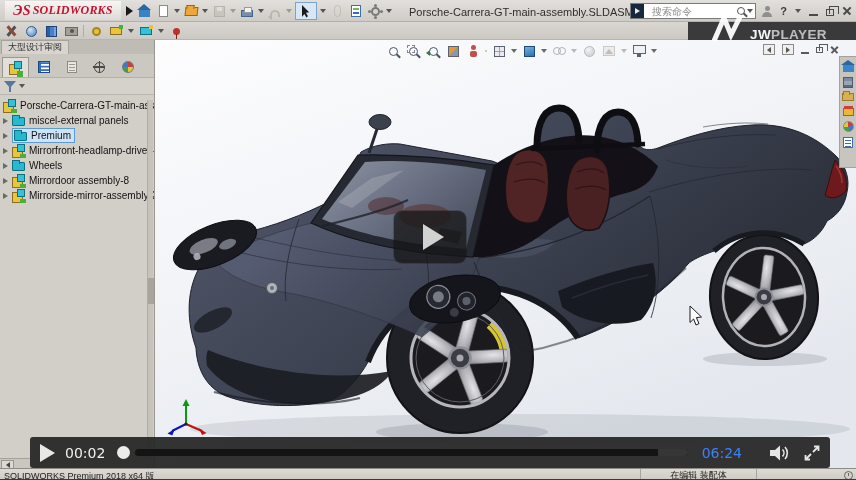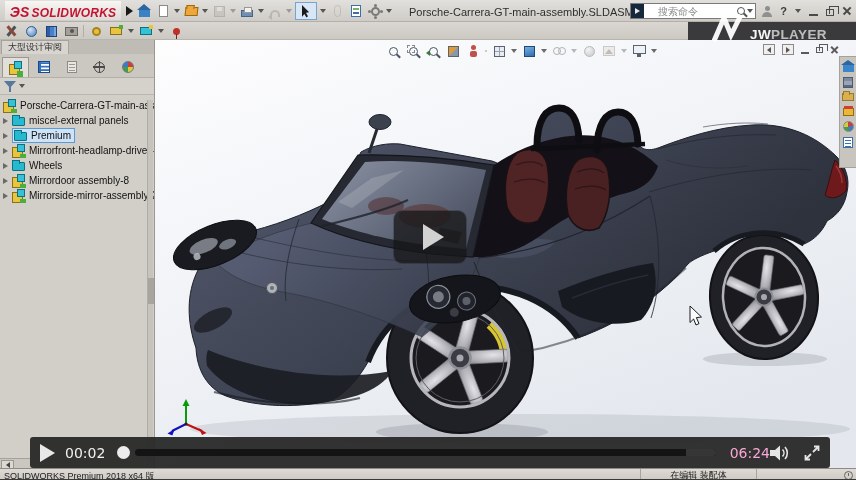--- a/index.html
+++ b/index.html
@@ -9,22 +9,22 @@
     font-family:"Liberation Sans", sans-serif; background:#d6d3ce;
     border-bottom:1px solid #3a3a3a;
   }
   .abs { position:absolute; }
 
   
   .titlebar { left:0; top:0; width:856px; height:22px;
     background:linear-gradient(#e2e0dc,#cfccc7); border-bottom:1px solid #b3b0aa;
     display:flex; align-items:center; }
   .sw-logo { position:absolute; left:5px; top:1px; width:116px; height:19px;
-    background:linear-gradient(#f7f6f4,#dddbd7); display:flex; align-items:flex-end; justify-content:center;
-    color:#c41230; font-style:italic; font-weight:bold; font-size:12px; letter-spacing:.2px; }
+    background:linear-gradient(#f7f6f4,#dddbd7); display:flex; align-items:center; justify-content:center;
+    color:#c41230; font-style:italic; font-weight:bold; font-size:12px; letter-spacing:.2px;font-family:Liberation Serif, serif; }
   .sw-logo .mark { font-size:14px; margin-right:2px; }
   .flyout { position:absolute; left:126px; top:6px; width:0; height:0;
     border-top:5px solid transparent; border-bottom:5px solid transparent; border-left:7px solid #1a1a1a; }
   .tb1 { position:absolute; left:136px; top:2px; display:flex; align-items:center; gap:3px; height:18px; }
   .caret { width:0; height:0; border-left:3px solid transparent; border-right:3px solid transparent; border-top:4px solid #555; }
   .dis { opacity:.45; }
   .doc-title { position:absolute; left:409px; top:5px; font-size:11px; color:#2e2e2e; white-space:nowrap; }
 
   
   .ic { width:16px; height:16px; display:flex; align-items:center; justify-content:center; position:relative; }
@@ -47,21 +47,21 @@
   .i-report { width:10px; height:12px; background:#fff; border:1px solid #3a6fae;
     background-image:linear-gradient(#7db06a 2px, transparent 0), linear-gradient(#3a6fae 2px, transparent 0);
     background-size:6px 4px, 6px 4px; background-position:1px 2px, 1px 6px; background-repeat:no-repeat; }
   .i-gear { width:9px; height:9px; border:2px solid #7a7a7a; border-radius:50%;
     box-shadow:0 -6px 0 -3px #7a7a7a, 0 6px 0 -3px #7a7a7a, 6px 0 0 -3px #7a7a7a, -6px 0 0 -3px #7a7a7a; }
 
   .search-box { position:absolute; left:630px; top:3px; width:126px; height:16px; background:#fff;
     border:1px solid #7a7a7a; display:flex; align-items:center; }
   .sw-flag { width:13px; height:14px; background:#16283c; display:flex; align-items:center; justify-content:center; flex:none; }
   .sw-flag::after { content:""; border-top:3px solid transparent; border-bottom:3px solid transparent; border-left:5px solid #e8e8e8; }
-  .search-input { flex:1; min-width:0; border:none; outline:none; font-size:10px; color:#444; padding:0 8px; background:transparent; font-family:"Liberation Sans",sans-serif;margin-left:6px; }
+  .search-input { flex:1; min-width:0; border:none; outline:none; font-size:10px; color:#444; padding:0 8px; background:transparent; font-family:"Liberation Sans",sans-serif; }
   .search-input::placeholder { color:#8a8a8a; }
   .mag { width:8px; height:8px; border:1.5px solid #555; border-radius:50%; position:relative; flex:none; margin-right:2px; }
   .mag::after { content:""; position:absolute; width:5px; height:1.6px; background:#555; transform:rotate(45deg); right:-4px; bottom:-2px; }
 
   .tb-right { position:absolute; right:4px; top:0; height:22px; display:flex; align-items:center; gap:8px; }
   .i-person { width:10px; height:11px; position:relative; }
   .i-person::before { content:""; position:absolute; left:3px; top:0; width:5px; height:5px; border-radius:50%; background:#8f8f8f; }
   .i-person::after { content:""; position:absolute; left:0; bottom:0; width:10px; height:5px; border-radius:5px 5px 0 0; background:#8f8f8f; }
   .help { font-size:11px; font-weight:bold; color:#3a3a3a; }
   .w-min { width:9px; height:2px; background:#4a4a4a; margin-top:8px; }
@@ -193,21 +193,21 @@
   .hs-btn::after { content:""; border-top:3px solid transparent; border-bottom:3px solid transparent; border-right:4px solid #444; }
 
   .player-bar { left:30px; top:437px; width:800px; height:31px; background:rgba(40,40,40,.95); border-radius:3px;
     display:flex; align-items:center; padding:0 10px; color:#f0f0f0; }
   .pb-play { width:0; height:0; border-top:9px solid transparent; border-bottom:9px solid transparent; border-left:15px solid #e8e8e8; margin-right:10px; flex:none; cursor:pointer; }
   .pb-time { font-family:"DejaVu Sans", sans-serif; font-size:14px; width:42px; flex:none; }
   .pb-scrub { flex:1; position:relative; height:14px; margin:0 6px; }
   .pb-rail { position:absolute; left:22px; right:4px; top:3.5px; height:7px; border-radius:3.5px; background:#141414; }
   .pb-rail::after { content:""; position:absolute; right:0; top:0; width:30px; height:7px; border-radius:0 3.5px 3.5px 0; background:#363636; }
   .pb-knob { position:absolute; left:4px; top:0.5px; width:13px; height:13px; border-radius:50%; background:#ececec; cursor:pointer; }
-  .pb-dur { font-family:"DejaVu Sans", sans-serif; font-size:14px; width:44px; text-align:right; margin-right:0; flex:none; color:#f9a8d4; }
+  .pb-dur { font-family:"DejaVu Sans", sans-serif; font-size:14px; width:44px; text-align:right; margin-right:28px; flex:none; color:#3b82f6; }
   .pb-ic { flex:none; display:flex; align-items:center; justify-content:center; cursor:pointer; }
 
   
   .statusbar { left:0; top:468px; width:856px; height:12px; background:linear-gradient(#dedbd6,#cdc9c3);
     border-top:1px solid #8e8b85; font-size:9px; color:#222; }
   .sb-left { position:absolute; left:4px; top:1px; white-space:nowrap; }
   .sb-mode { position:absolute; left:640px; top:0; width:117px; height:12px; border-left:1px solid #a8a5a0; border-right:1px solid #a8a5a0;
     text-align:center; line-height:12px; white-space:nowrap; overflow:hidden; }
   .sb-icon { position:absolute; left:844px; top:1.5px; width:9px; height:9px; border:1.3px solid #666; border-radius:50%; }
   .sb-icon::after { content:""; position:absolute; left:2.6px; top:1px; width:1.4px; height:3.5px; background:#666; }

